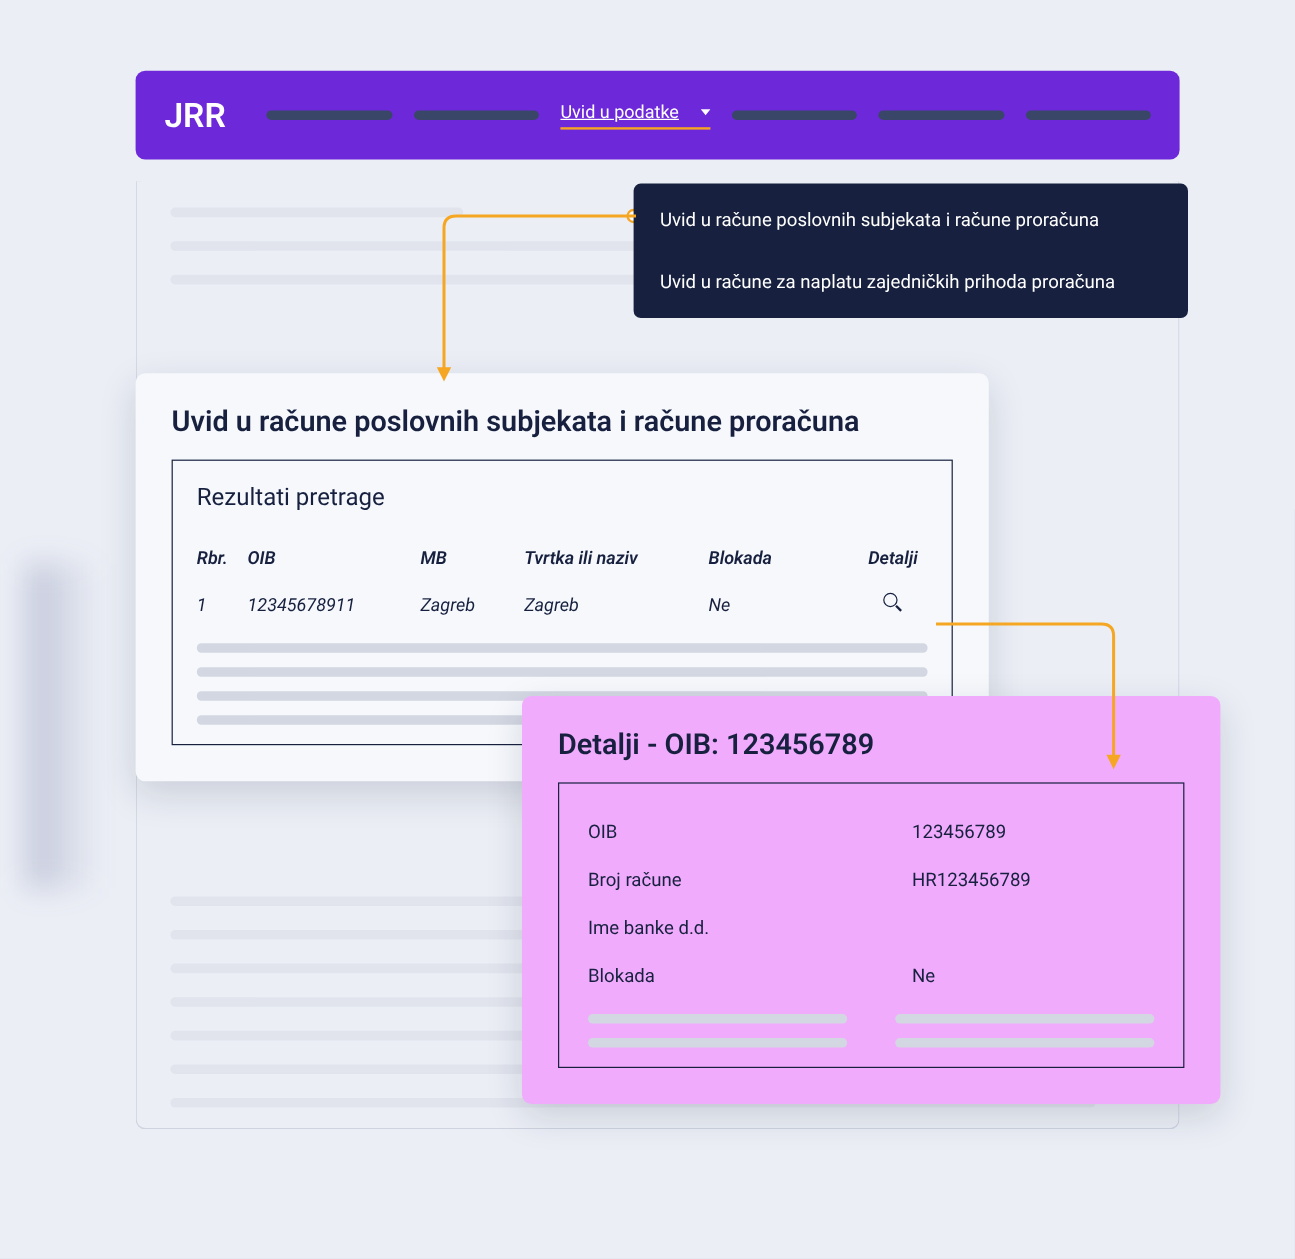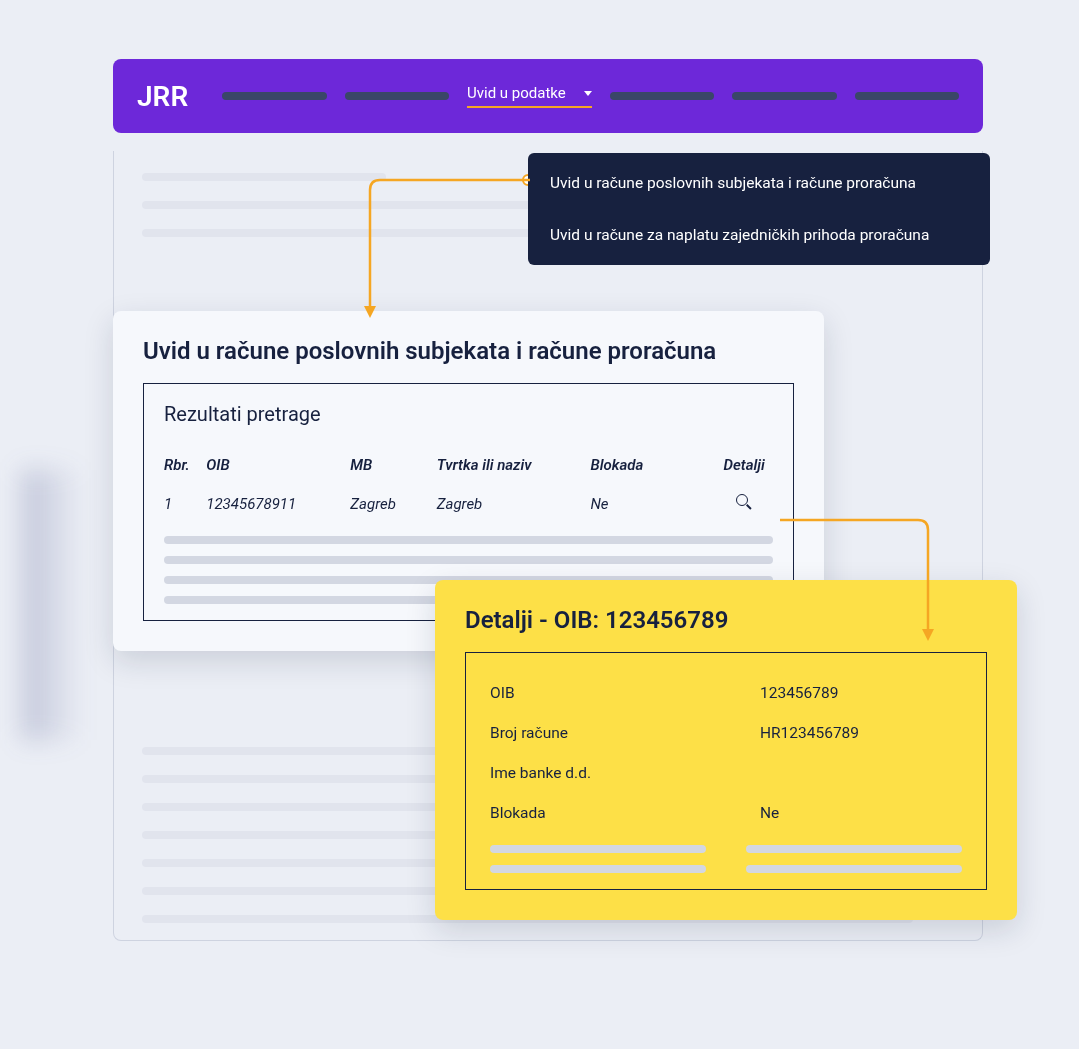--- a/index.html
+++ b/index.html
@@ -41,20 +41,21 @@
 }
 .nav-active {
   display: flex;
   align-items: center;
   gap: 18px;
   color: #fff;
   font-size: 15px;
   padding-bottom: 4px;
   border-bottom: 2px solid #F5A623;
   flex-shrink: 0;
+  text-decoration: underline;
 }
 .chevron-down {
   width: 0; height: 0;
   border-left: 4px solid transparent;
   border-right: 4px solid transparent;
   border-top: 5px solid #fff;
 }
 .content-panel {
   border: 1.5px solid #CED3E0;
   border-top: none;
@@ -159,21 +160,21 @@
   background: #D3D7E2;
   border-radius: 4px;
   margin: 12px 0;
 }
 
 .details-card {
   position: absolute;
   left: 435px;
   top: 580px;
   width: 582px;
-  background: #fde047;
+  background: #f0abfc;
   border-radius: 8px;
   padding: 26px 30px 30px 30px;
   box-shadow: 0 10px 30px rgba(23,33,63,0.15);
   z-index: 8;
 }
 .details-box {
   border: 1.5px solid #17213F;
   padding: 20px 24px 4px 24px;
 }
 .details-row {

